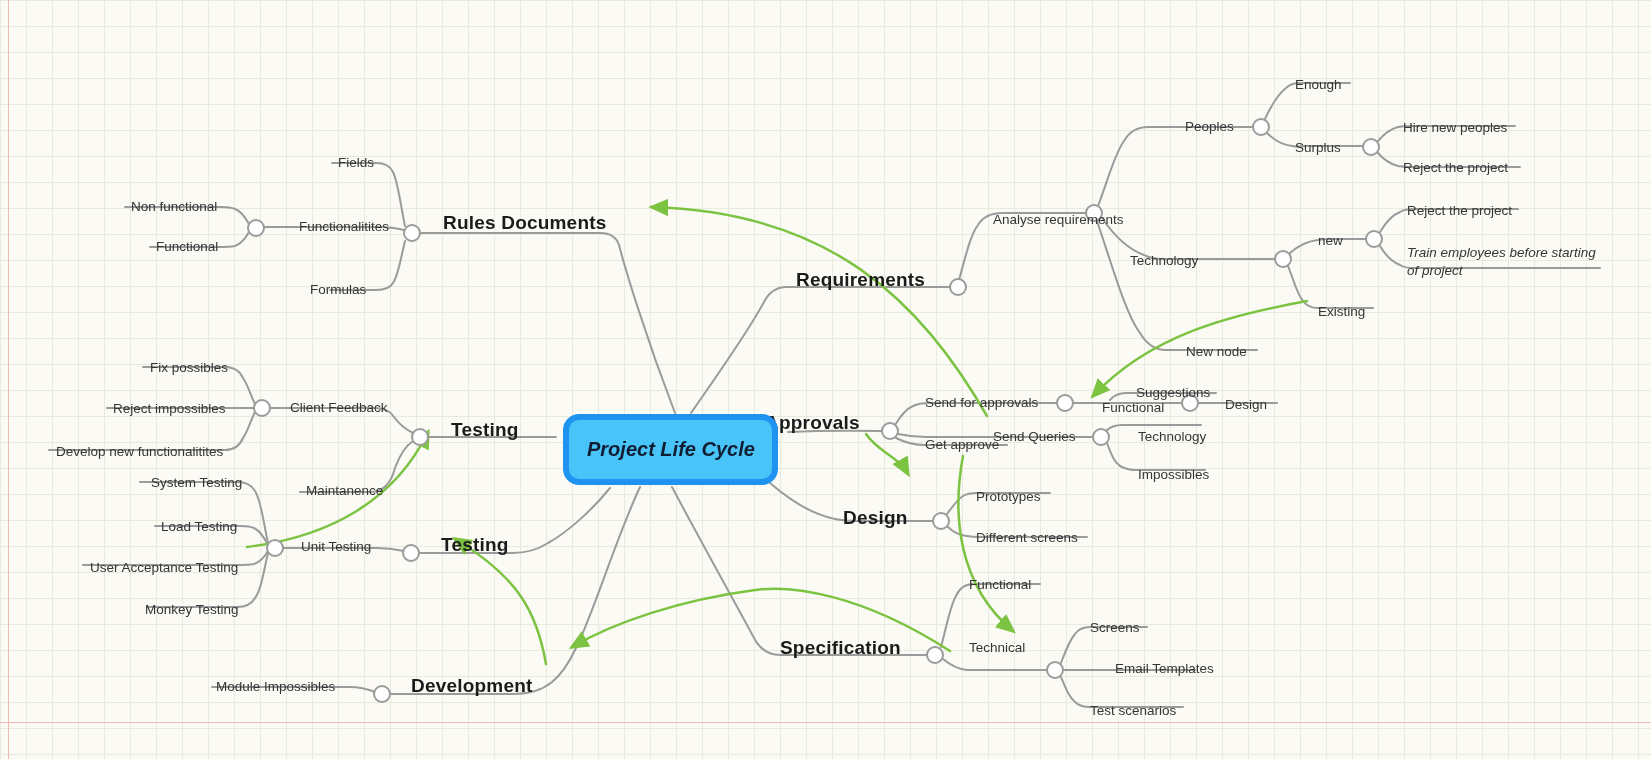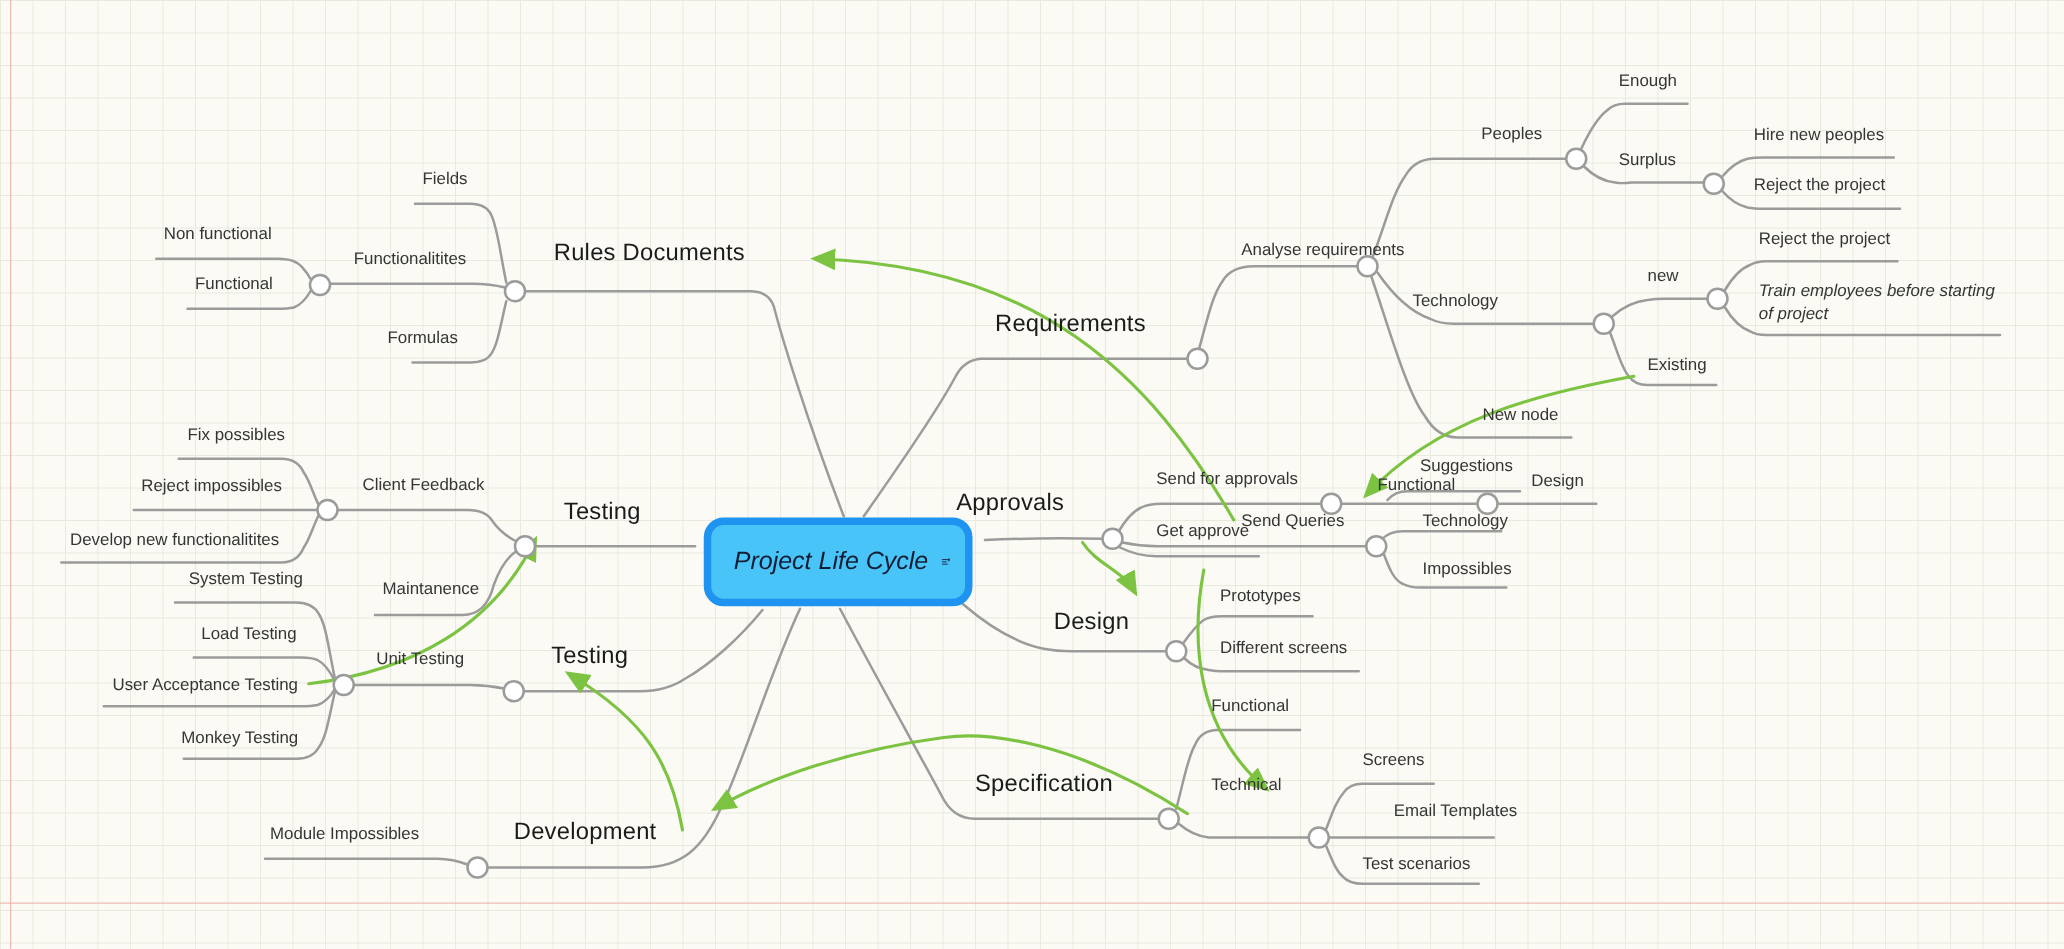--- a/index.html
+++ b/index.html
@@ -10,32 +10,32 @@
     background-image:
       linear-gradient(#e7eadd 1px, transparent 1px),
       linear-gradient(90deg, #e7eadd 1px, transparent 1px);
     background-size:26px 26px;
   }
   .margin-line-v{position:absolute;left:8px;top:0;width:1px;height:759px;background:#efb9b4;}
   .margin-line-h{position:absolute;left:0;top:722px;width:1651px;height:1px;background:#efb9b4;}
   svg.wires{position:absolute;left:0;top:0;}
   .lbl{
     position:absolute;white-space:nowrap;color:#353535;
-    font-size:13.5px;line-height:1.2;cursor:default;
-  }
-  .lbl.bold{font-size:19px;font-weight:400;color:#1b1b1b;letter-spacing:.2px;}
+    font-size:13.5px;line-height:1.2;cursor:default;margin-top:20px;
+  }
+  .lbl.bold{font-size:19px;font-weight:700;color:#1b1b1b;letter-spacing:.2px;}
   .lbl.wrap{white-space:normal;width:198px;line-height:1.35;font-style:italic;}
   .root-node{
     position:absolute;left:563px;top:414px;width:215px;height:71px;
     background:#49c4f8;border:6px solid #1f93f0;border-radius:16px;
     box-sizing:border-box;display:flex;align-items:center;
     padding:0 12px 0 18px;gap:10px;cursor:pointer;
   }
   .root-title{
-    font-size:20px;font-weight:400;font-style:italic;color:#101d33;
+    font-size:20px;font-weight:700;font-style:italic;color:#101d33;
     white-space:nowrap;flex:1;
   }
   .note-ic{display:block;}
 </style>
 </head>
 <body>
 
 <div class="margin-line-v"></div>
 <div class="margin-line-h"></div>
 
@@ -138,21 +138,21 @@
     <circle cx="1190" cy="403" r="8"></circle>
     <circle cx="1101" cy="437" r="8"></circle>
     <circle cx="941" cy="521" r="8"></circle>
     <circle cx="935" cy="655" r="8"></circle>
     <circle cx="1055" cy="670" r="8"></circle>
   </g>
 </svg>
 
 <div class="lbl" style="left:338px;top:135px">Fields</div>
 <div class="lbl" style="left:131px;top:179px">Non functional</div>
-<div class="lbl" style="left:283px;top:199px">Functionalitites</div>
+<div class="lbl" style="left:299px;top:199px">Functionalitites</div>
 <div class="lbl" style="left:156px;top:219px">Functional</div>
 <div class="lbl" style="left:310px;top:262px">Formulas</div>
 <div class="lbl bold" style="left:443px;top:192px">Rules Documents</div>
 
 <div class="lbl" style="left:150px;top:340px">Fix possibles</div>
 <div class="lbl" style="left:113px;top:381px">Reject impossibles</div>
 <div class="lbl" style="left:56px;top:424px">Develop new functionalitites</div>
 <div class="lbl" style="left:290px;top:380px">Client Feedback</div>
 <div class="lbl bold" style="left:451px;top:399px">Testing</div>
 <div class="lbl" style="left:306px;top:463px">Maintanence</div>

